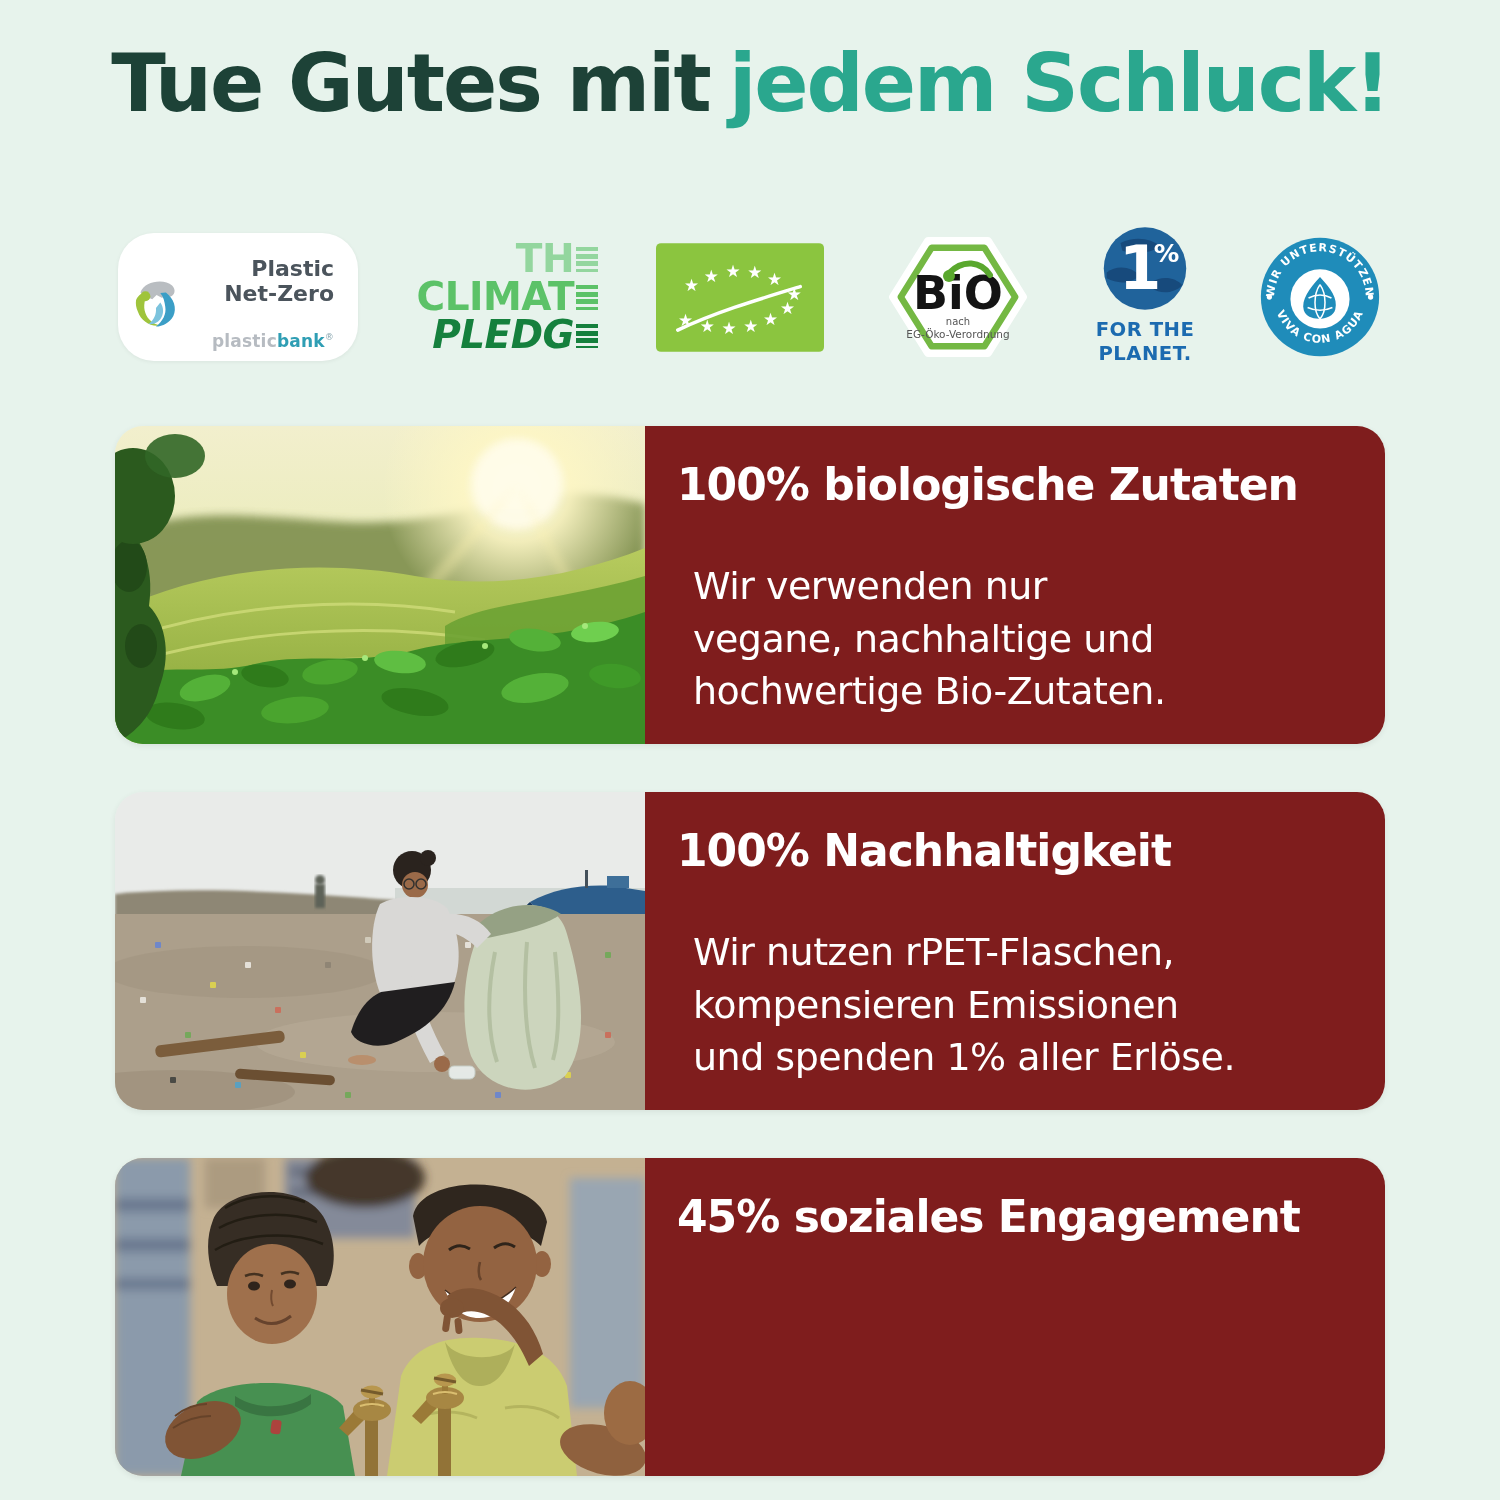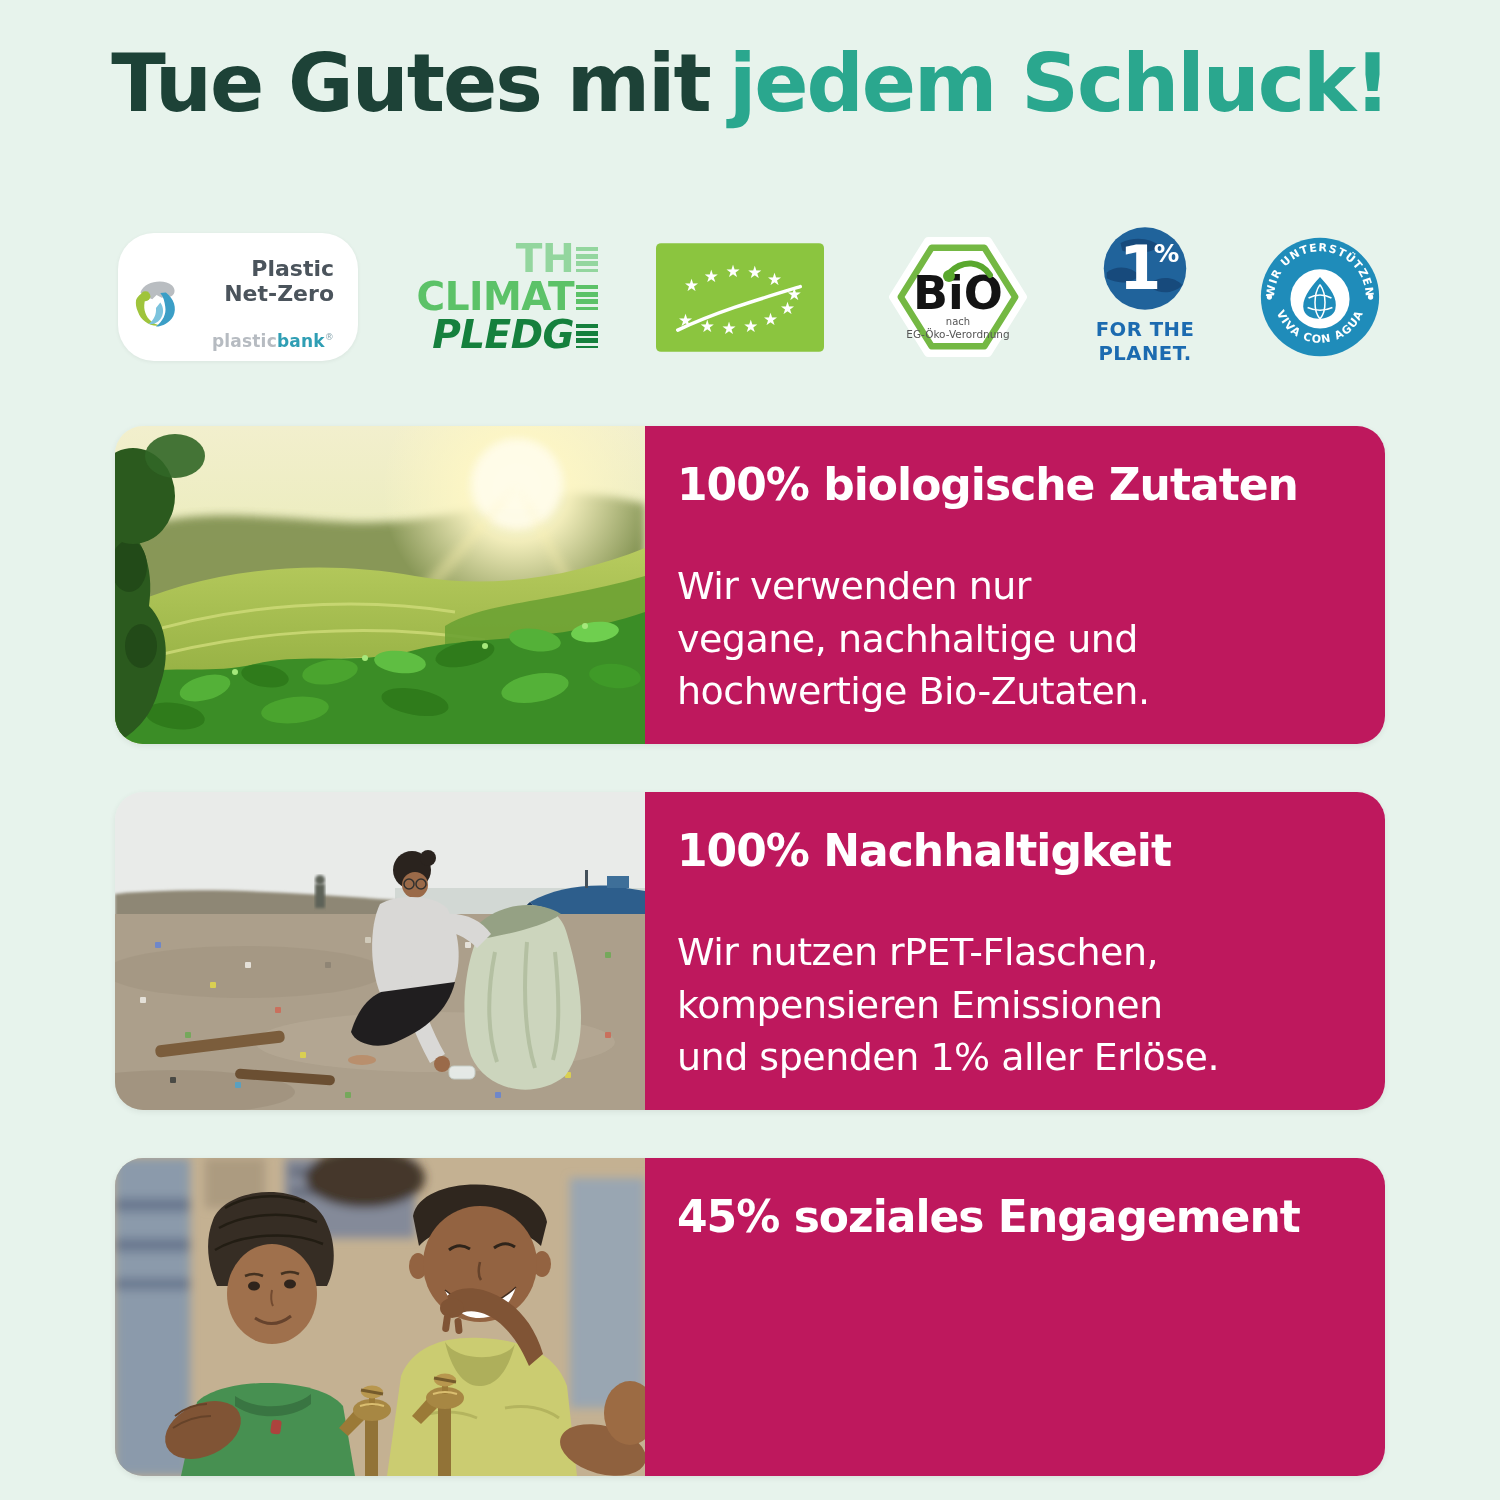--- a/index.html
+++ b/index.html
@@ -38,23 +38,23 @@
 
   .badge-svg{display:block;}
 
   
   .rows{margin:50px 115px 0;}
   .row{display:flex;width:1270px;height:318px;border-radius:28px;overflow:hidden;
        margin-bottom:48px;box-shadow:0 2px 6px rgba(0,0,0,.07);}
   .row:last-child{margin-bottom:0;}
   .photo{width:530px;flex:none;height:100%;}
   .photo svg{display:block;width:100%;height:100%;}
-  .panel{flex:1;background:#be185d;color:#fff;padding:36px 26px 0 32px;box-sizing:border-box;}
+  .panel{flex:1;background:#7f1d1d;color:#fff;padding:36px 26px 0 32px;box-sizing:border-box;}
   .panel h2{margin:0 0 52px;font-size:44px;font-weight:800;letter-spacing:-1px;line-height:1.05;}
-  .panel p{margin:0;font-size:38px;line-height:1.38;letter-spacing:-.5px;white-space:pre-line;}
+  .panel p{margin:16px;font-size:38px;line-height:1.38;letter-spacing:-.5px;white-space:pre-line;}
 </style>
 </head>
 <body>
 
 <div class="canvas">
 
   <h1 class="headline"><span class="hl-dark">Tue Gutes mit</span><span class="hl-accent">jedem Schluck!</span></h1>
 
   <div class="badges">
 

